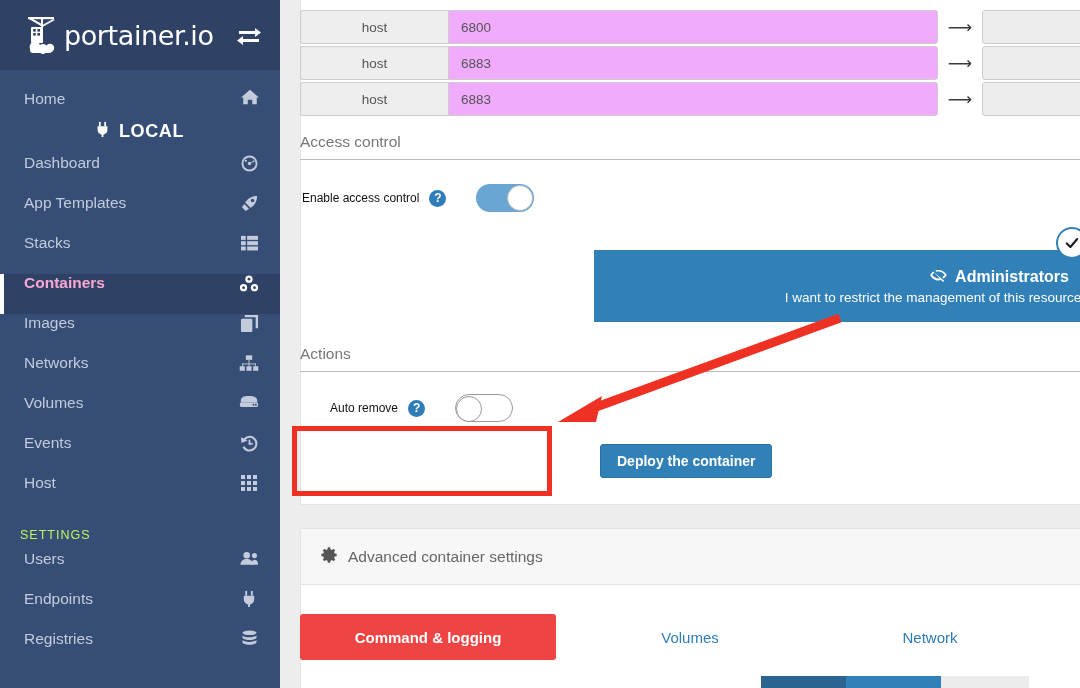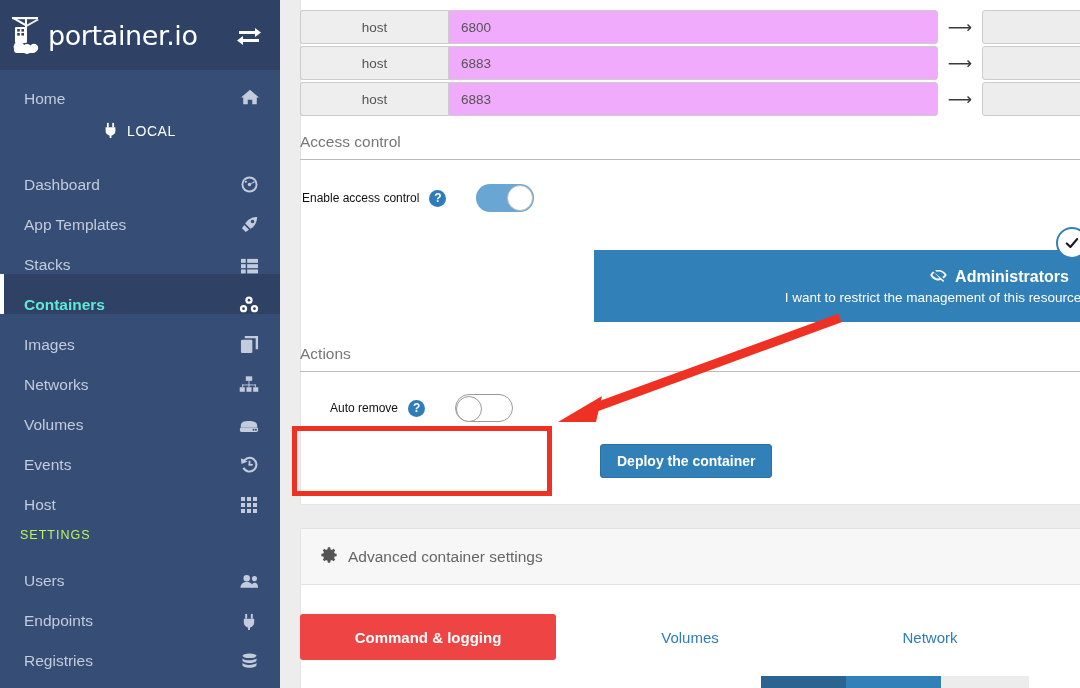--- a/index.html
+++ b/index.html
@@ -17,56 +17,56 @@
     width: 280px; height: 688px;
     background: #364E75;
     flex: 0 0 280px;
     position: relative;
     overflow: hidden;
   }
   .sb-header {
     height: 70px;
     background: #2F4164;
     display: flex; align-items: center;
-    padding: 0 18px 0 6px;
+    padding: 0 18px 0 22px;
     position: relative;
   }
   .logo-wrap { display: flex; align-items: center; gap: 2px; flex: 1; }
   .logo-mark { width: 40px; height: 44px; position: relative; flex: 0 0 40px; }
   .logo-text {
     color: #ffffff; font-size: 27px; letter-spacing: -0.4px;
     font-weight: 400; line-height: 1;
     font-family: "DejaVu Sans", sans-serif;
   }
   .swap-icon { width: 26px; height: 24px; flex: 0 0 26px; }
 
   .sb-home {
     height: 44px; display: flex; align-items: center;
     padding: 14px 20px 0 24px;
     color: #C3CBDC; font-size: 15.5px;
   }
   .sb-home .lbl { flex: 1; }
   .sb-local {
     height: 34px; display: flex; align-items: center; justify-content: center;
     gap: 10px;
-    color: #ffffff; font-size: 14px; font-weight: normal; letter-spacing: 0.6px;
+    color: #ffffff; font-size: 18px; font-weight: bold; letter-spacing: 0.6px;
     margin-bottom: 6px;
   }
   .sb-item {
-    height: 40px; display: flex; align-items: flex-end;
+    height: 40px; display: flex; align-items: flex-start;
     padding: 0 20px 0 24px;
     color: #C3CBDC; font-size: 15.5px;
     position: relative;
     cursor: pointer;
   }
   .sb-item .lbl { flex: 1; }
   .sb-item .ico { width: 22px; display: flex; justify-content: center; align-items: center; }
   .sb-item.active {
     background: #2F4164;
-    color: #5eead4; font-weight: bold;
+    color: #f9a8d4; font-weight: bold;
   }
   .sb-item.active::before {
     content: ""; position: absolute; left: 0; top: 0; bottom: 0;
     width: 4px; background: #ffffff;
   }
   .sb-section {
     padding: 14px 20px 8px 20px;
     color: #bef264; font-size: 12.5px; letter-spacing: 1px;
     font-weight: normal;
   }

